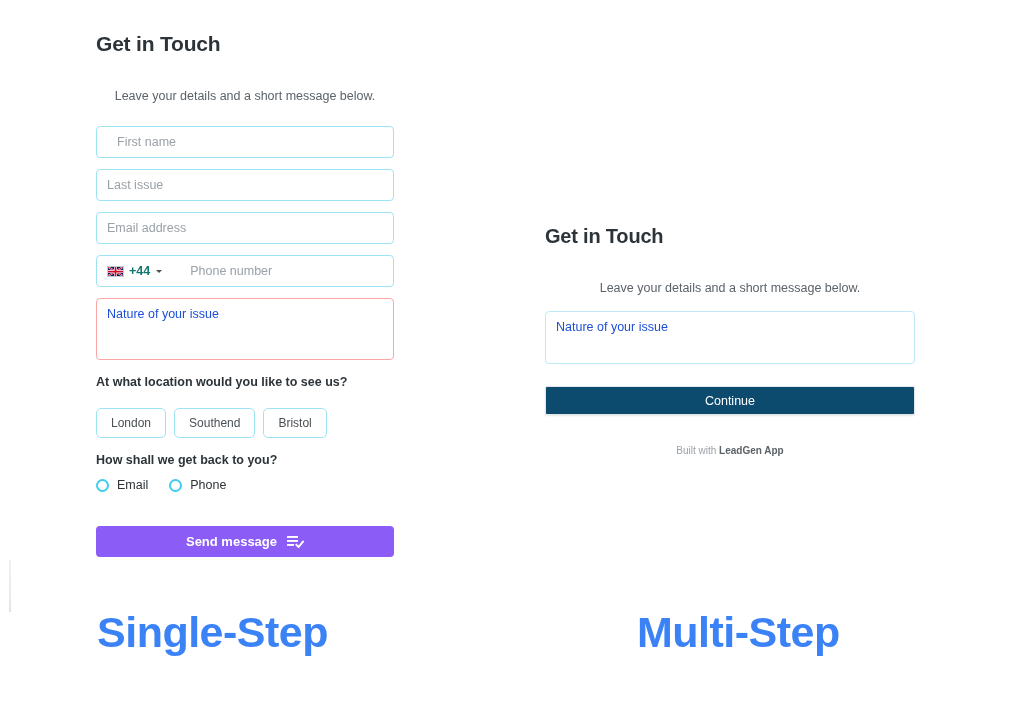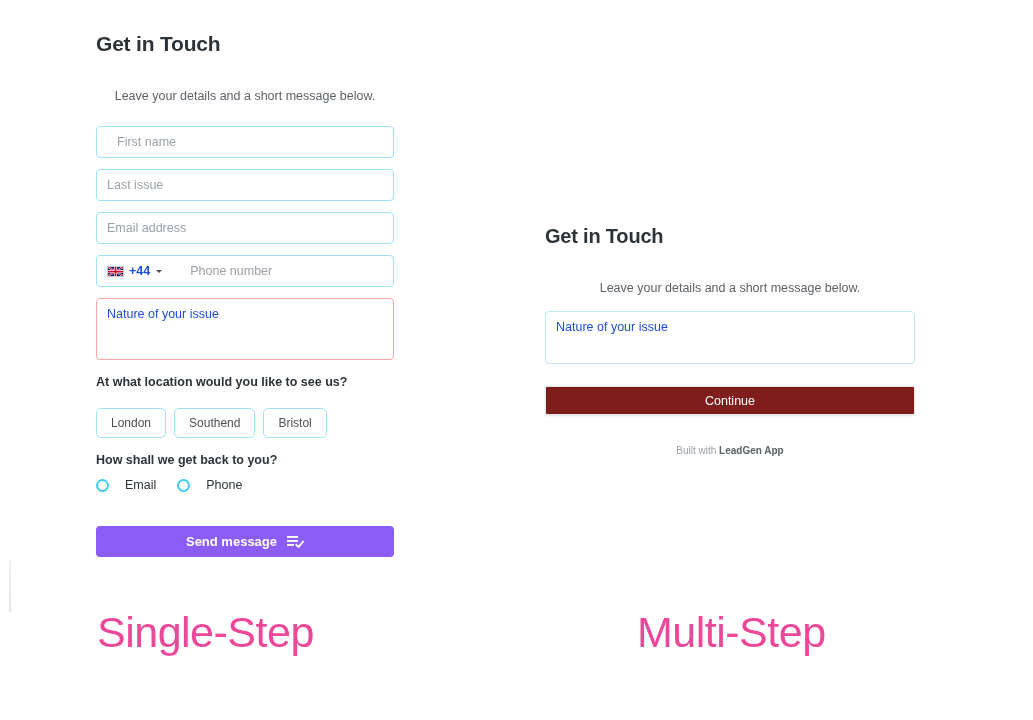--- a/index.html
+++ b/index.html
@@ -82,21 +82,21 @@
   .phone-field {
     padding: 0;
   }
   .phone-prefix {
     display: flex;
     align-items: center;
     gap: 5px;
     padding: 0 8px 0 10px;
     height: 100%;
     font-size: 12.5px;
-    color: #1d4ed8;
+    color: #0f766e;
     font-weight: bold;
   }
   .flag {
     width: 17px;
     height: 11px;
     display: block;
     border: 0.5px solid #c8ccd0;
     box-sizing: border-box;
   }
   .caret {
@@ -158,21 +158,21 @@
 
   .radio-row {
     display: flex;
     align-items: center;
     gap: 9px;
     margin-top: 9px;
   }
   .radio-item {
     display: flex;
     align-items: center;
-    gap: 16px;
+    gap: 8px;
     margin-right: 12px;
   }
   .radio-circle {
     width: 13px;
     height: 13px;
     border-radius: 50%;
     border: 2px solid #3ecdf0;
     box-sizing: border-box;
   }
   .radio-label {
@@ -195,21 +195,21 @@
     font-size: 13px;
     font-weight: bold;
   }
   .submit-icon { display: block; }
 
   .continue-btn {
     box-sizing: border-box;
     width: 100%;
     height: 29px;
     margin-top: 22px;
-    background: #7f1d1d;
+    background: #0c4a6e;
     border: 1px solid #e4e7e9;
     border-radius: 2px;
     display: flex;
     align-items: center;
     justify-content: center;
     color: #ffffff;
     font-size: 12.5px;
     box-shadow: 0 1px 2px rgba(0,0,0,0.10);
   }
 
@@ -218,22 +218,22 @@
     margin-top: 30px;
     font-size: 10px;
     color: #9aa1a7;
   }
   .built-with b { color: #5b6268; }
 
   
   .caption {
     position: absolute;
     font-size: 43px;
-    font-weight: normal;
-    color: #ec4899;
+    font-weight: bold;
+    color: #3b82f6;
     letter-spacing: -0.5px;
     line-height: 50px;
     white-space: nowrap;
     text-align: right;
   }
   .caption-single { left: 97px; top: 607px; }
   .caption-multi  { left: 637px; top: 607px; }
 </style>
 </head>
 <body>

